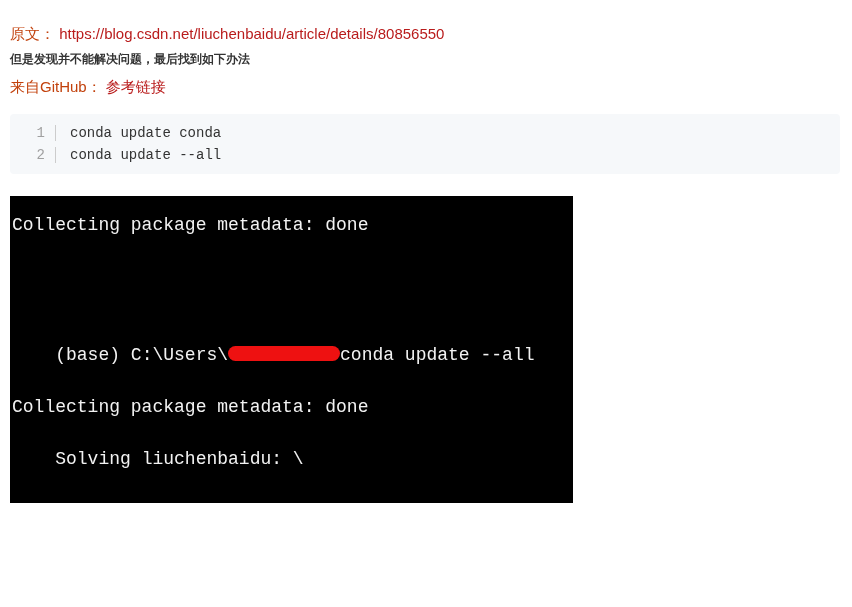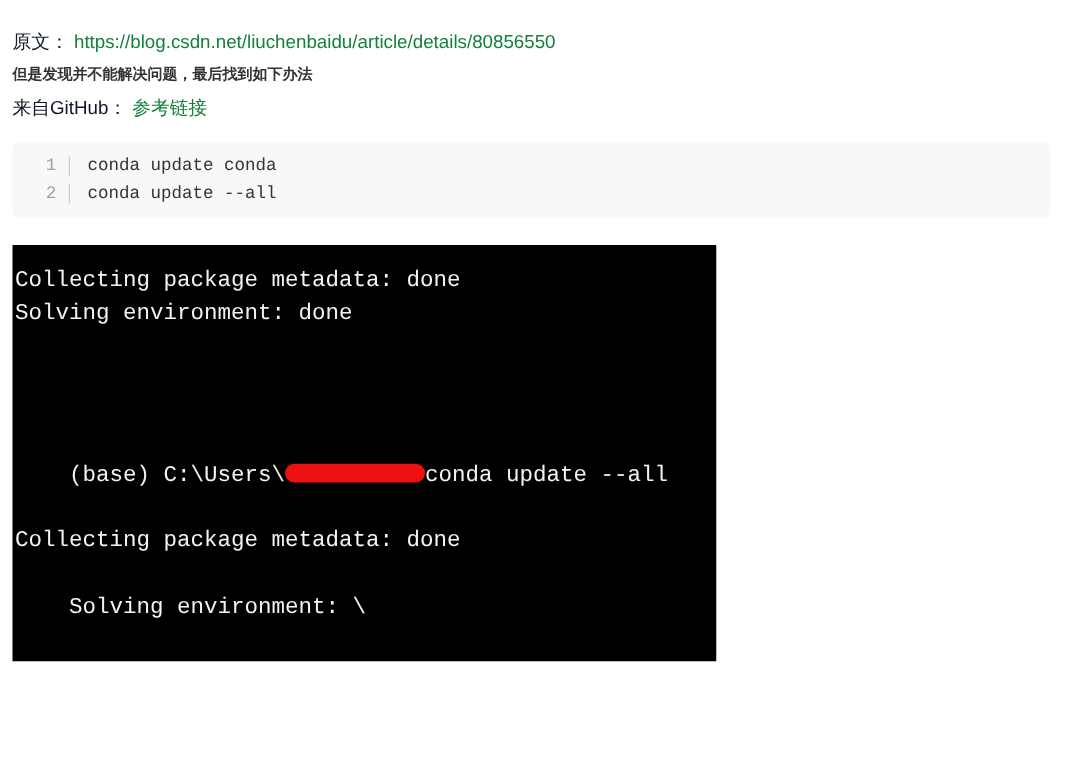--- a/index.html
+++ b/index.html
@@ -8,22 +8,22 @@
       background: #fff;
       width: 852px;
       padding: 20px 10px 10px 10px;
       color: #333;
     }
     .para {
       font-size: 15px;
       line-height: 1.8;
       margin-bottom: 2px;
     }
-    .para .label { color: #0f172a; }
-    .para a.link { color: #15803d; text-decoration: none; }
+    .para .label { color: #c2410c; }
+    .para a.link { color: #b91c1c; text-decoration: none; }
     .bold-para {
       font-size: 12px;
       font-weight: 700;
       line-height: 1.8;
       margin-bottom: 2px;
     }
     .code-block {
       background: #f6f8fa;
       border-radius: 4px;
       margin: 14px 0 22px 0;
@@ -96,25 +96,24 @@
     <div class="code-text">conda update conda</div>
   </div>
   <div class="code-row">
     <div class="lineno">2</div>
     <div class="code-text">conda update --all</div>
   </div>
 </div>
 
 <div class="terminal">
   <div class="tline">Collecting package metadata: done</div>
-  <div class="tline">Solving environment: done</div>
   <div class="tline">&nbsp;</div>
   <div class="tline">&nbsp;</div>
   <div class="tline">&nbsp;</div>
   <div class="tline">
     <span>(base) C:\Users\</span><span class="redact b"></span><span>conda update --all</span>
   </div>
   <div class="tline">Collecting package metadata: done</div>
   <div class="tline">
-    <span>Solving environment: \ </span>
+    <span>Solving liuchenbaidu: \ </span>
   </div>
 
 </div>
 
 </body></html>

